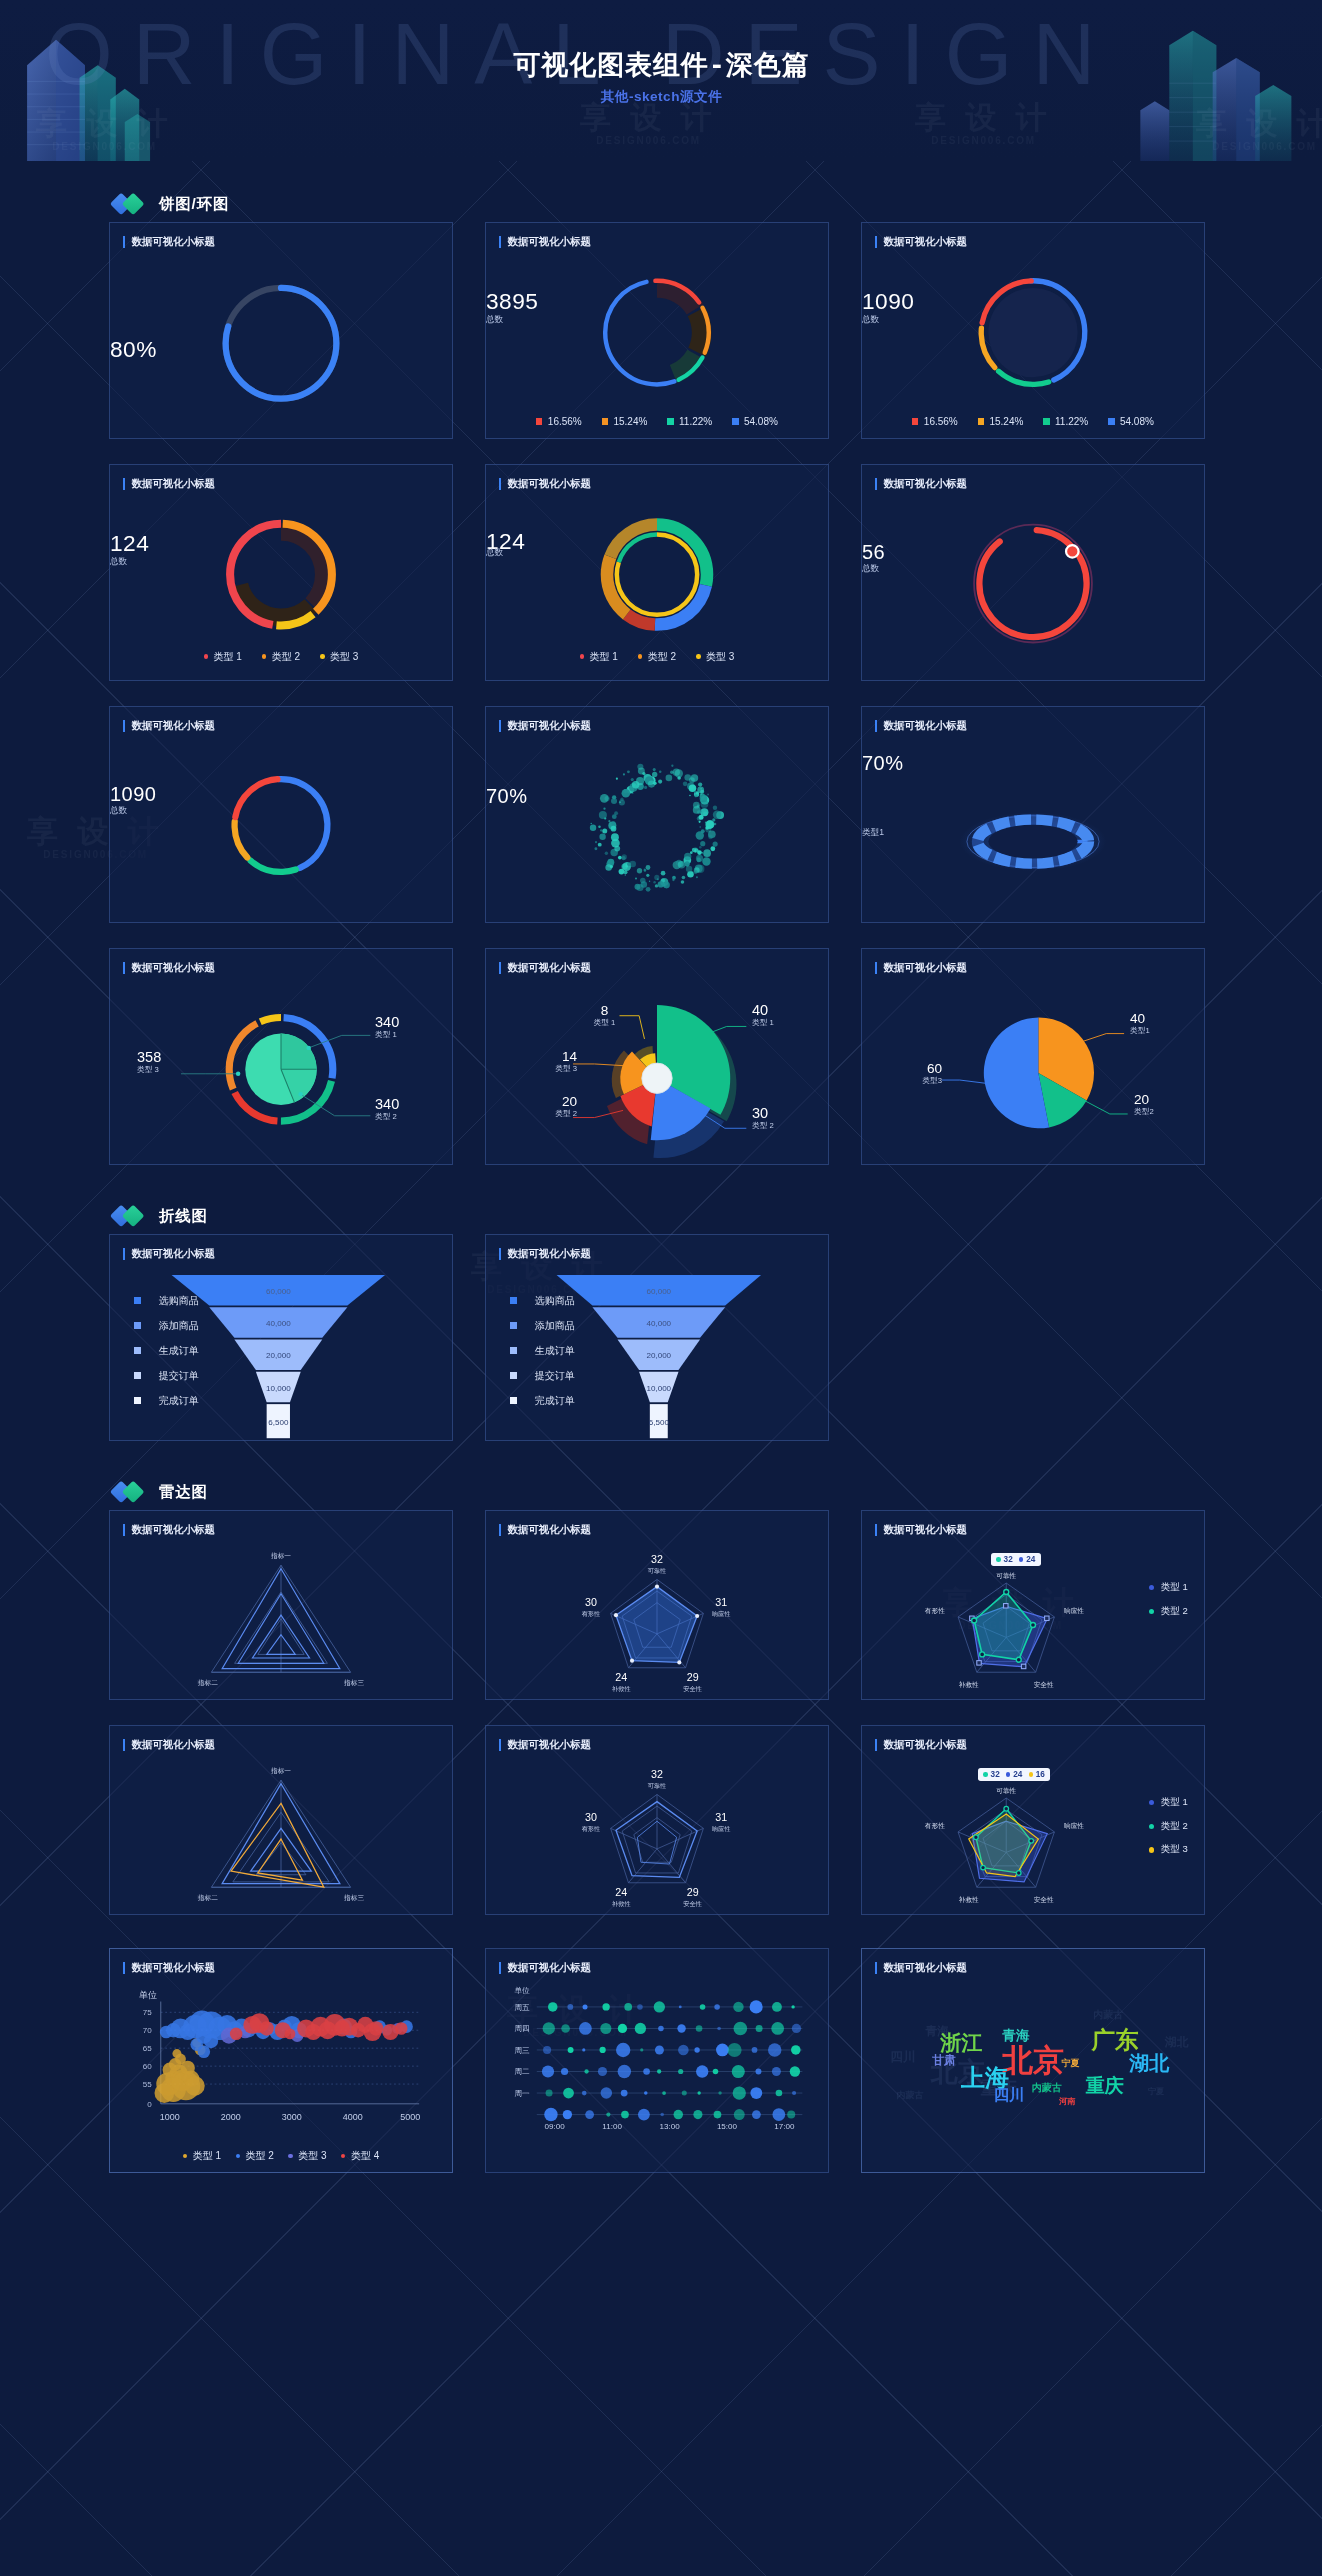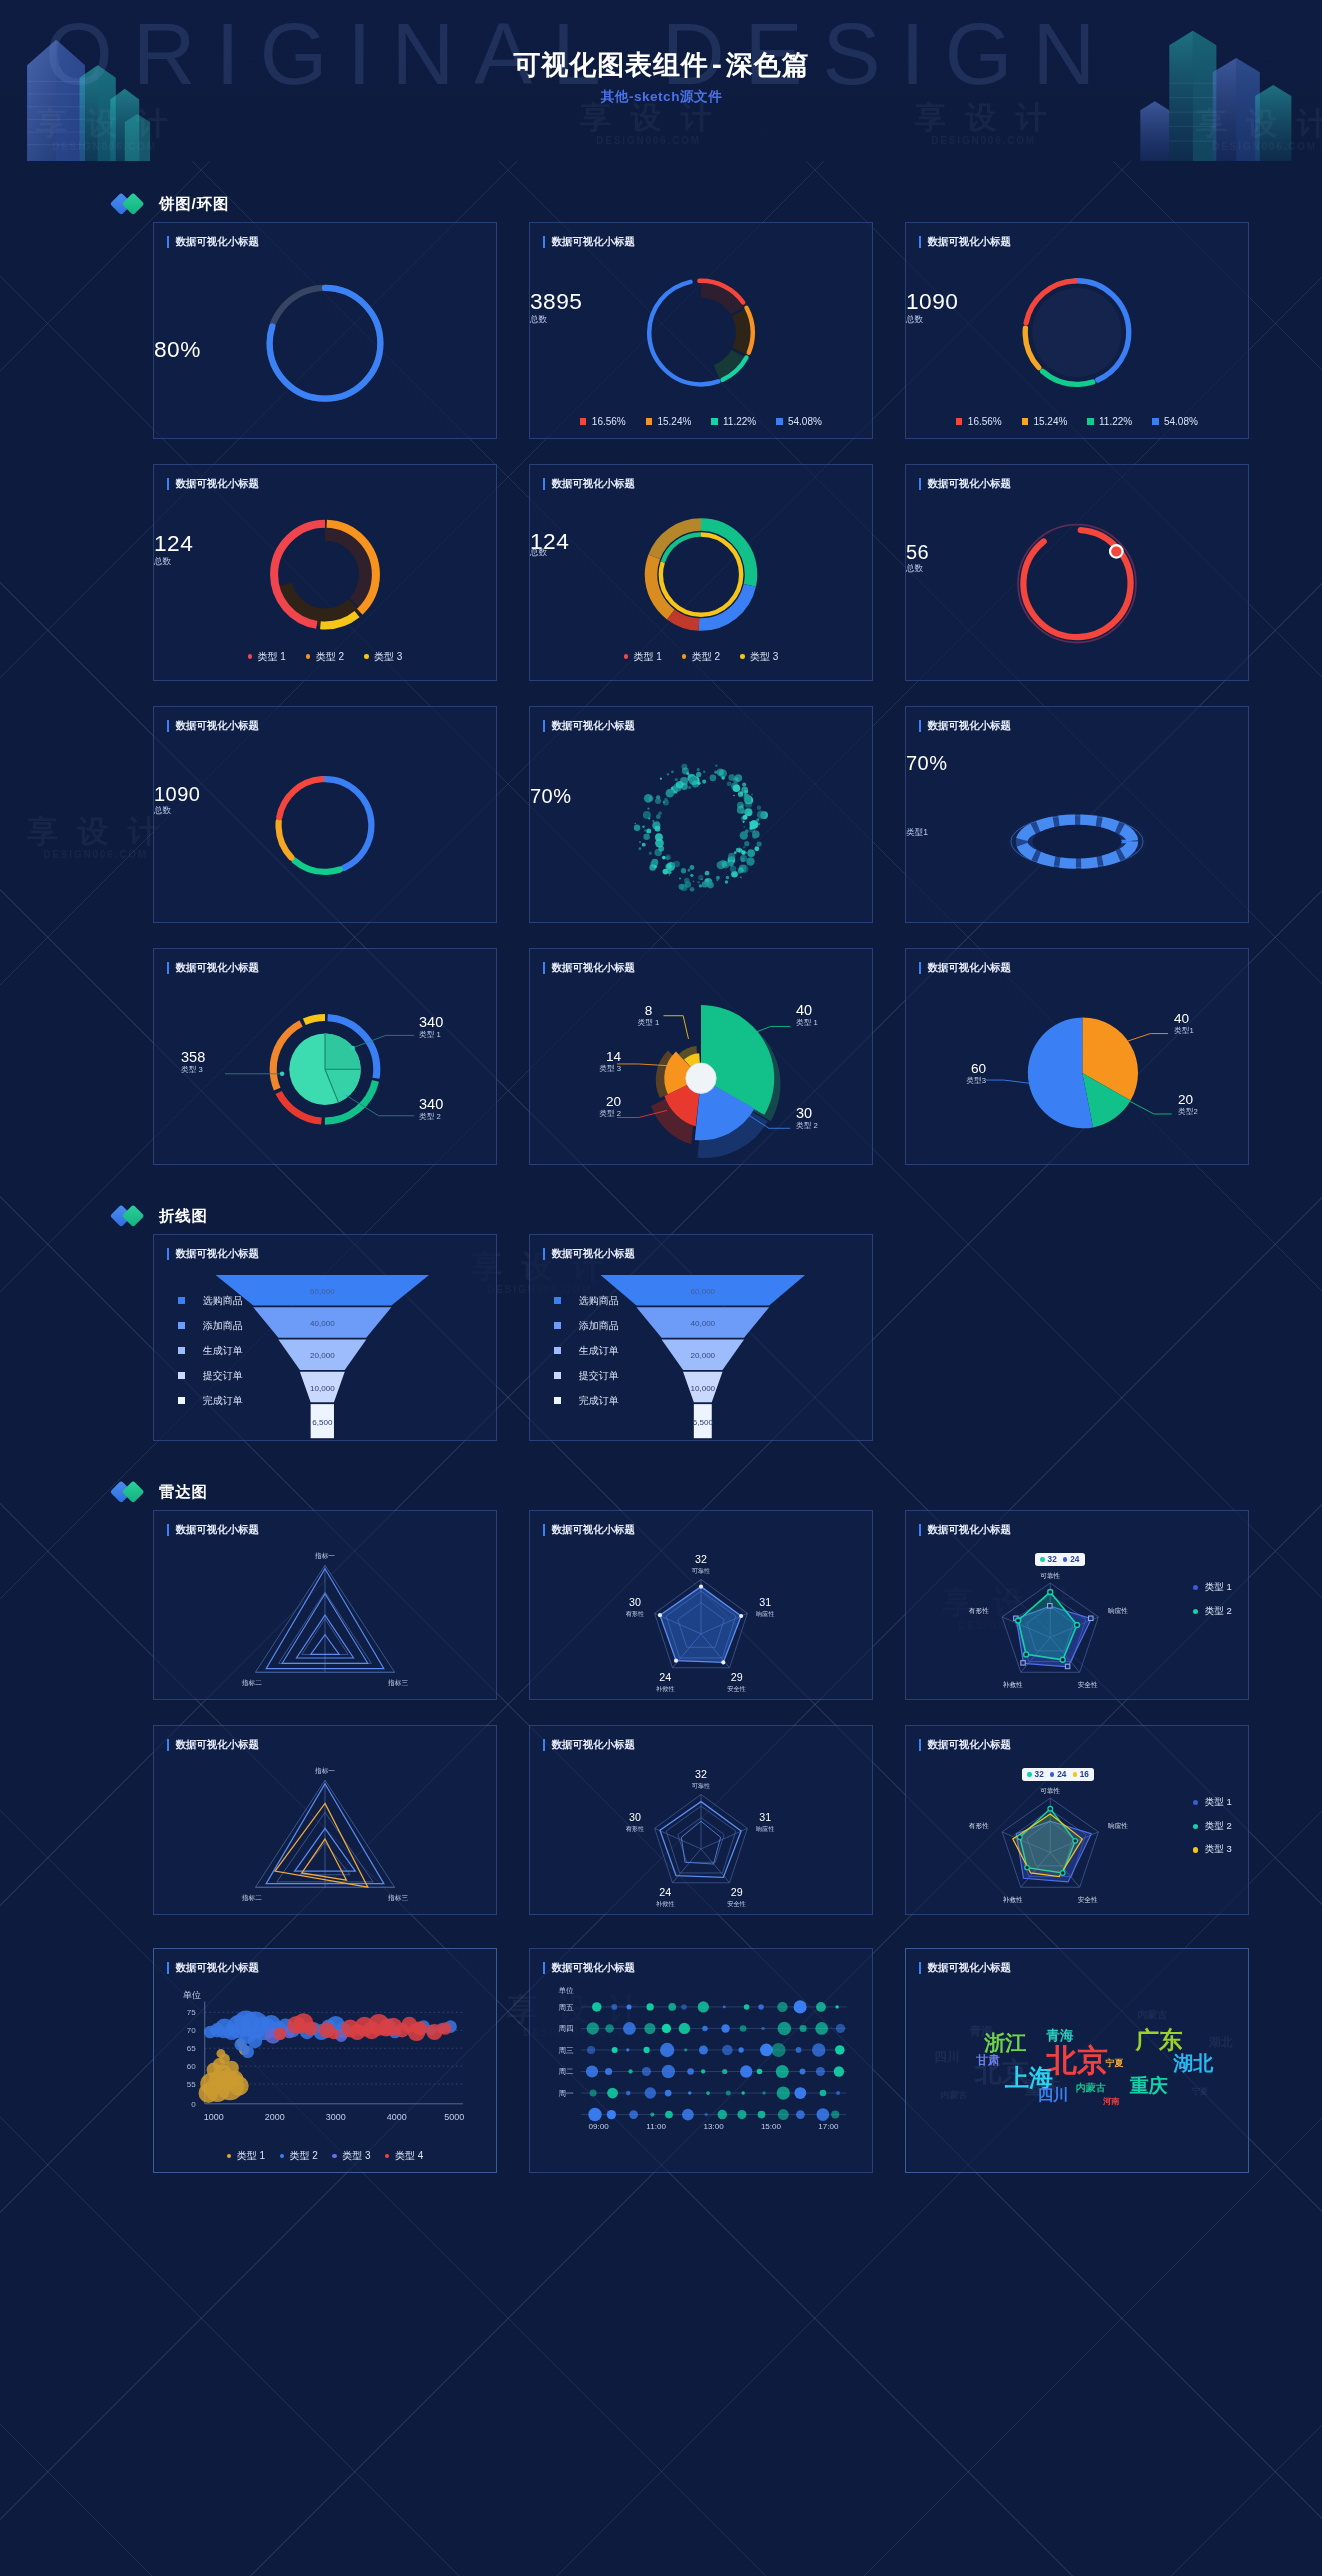--- a/index.html
+++ b/index.html
@@ -53,21 +53,21 @@
   .sec-head { display: flex; align-items: center; gap: 10px;
     padding: 0 0 0 113px; height: 36px; }
   .dia-pair { position: relative; width: 36px; height: 20px; flex: none; }
   .dia { position: absolute; width: 16.3px; height: 16.3px; top: 1.8px;
          transform: rotate(45deg); border-radius: 2.7px; }
   .dia.b { left: 0; background: linear-gradient(135deg,#4a8ef0,#2f6ede); }
   .dia.g { left: 11.8px; background: linear-gradient(135deg,#2ad19a,#14b07f); }
   .sec-title { font-size: 15.4px; font-weight: bold; color: #fff; letter-spacing: 0.9px; }
 
   .grid { display: grid; grid-template-columns: repeat(3, 344px);
-    column-gap: 32px; row-gap: 25px; padding-left: 109px; margin-left: 44px; }
+    column-gap: 32px; row-gap: 25px; padding-left: 109px; }
 
   .card { position: relative; height: 217px;
     background: rgba(17,33,72,.55);
     border: 0.9px solid rgba(84,122,200,.38); overflow: hidden; }
   .card-title { display: flex; align-items: center; gap: 6.3px;
     padding: 11.8px 0 0 12.7px; }
   .card-title .bar { width: 2.7px; height: 11.8px; background: #3b82f6; flex: none; }
   .card-title .txt { font-size: 10.4px; font-weight: bold; color: #e8eefc; }
   .plot { position: absolute; left: 0; right: 0; top: 31px; bottom: 0; }
   .plot svg { display: block; width: 100%; height: 100%; }

